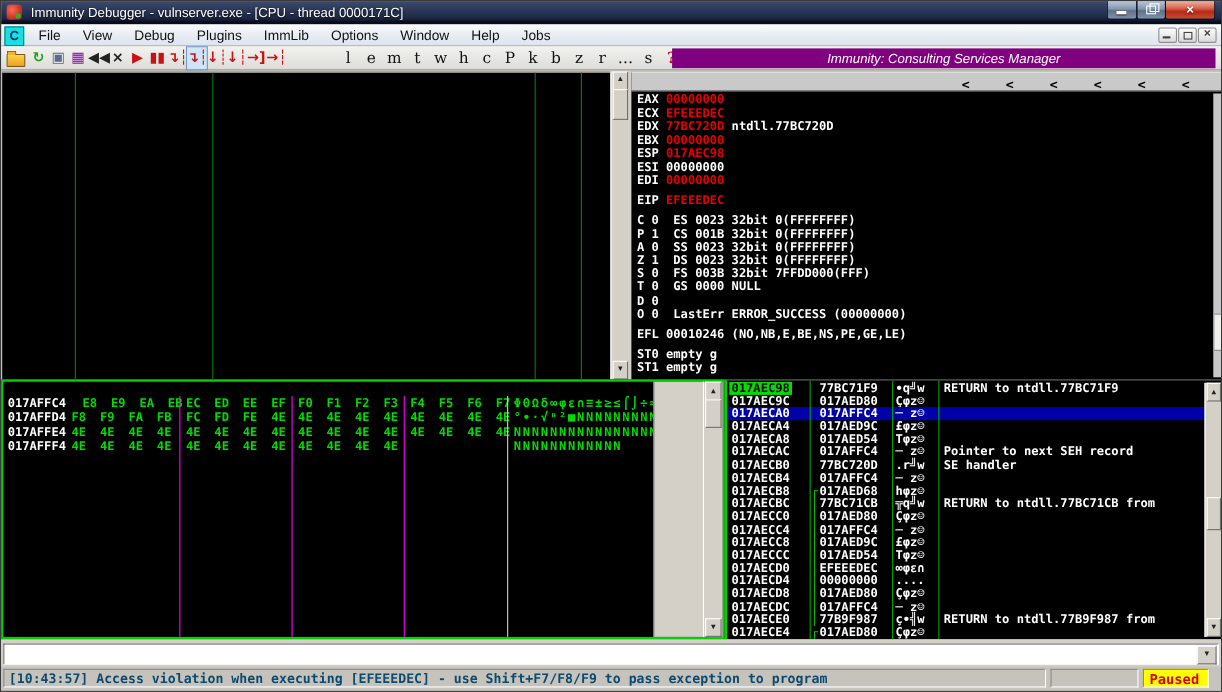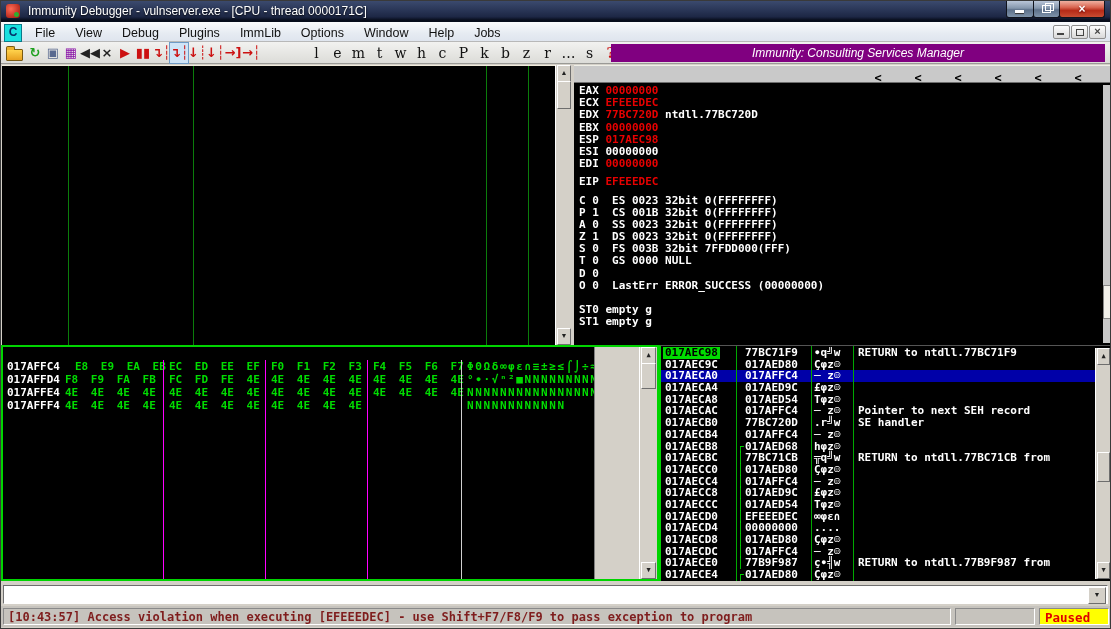--- a/index.html
+++ b/index.html
@@ -94,23 +94,23 @@
   
   #cmdbar{left:0;top:581px;width:1111px;height:24px;background:#d4d0c8;}
   #cmd-field{position:absolute;left:2px;top:3px;width:1105px;height:19px;background:#fff;border:1px solid;border-color:#6e6e6e #fff #fff #6e6e6e;box-sizing:border-box;}
   #cmd-input{position:absolute;left:2px;top:1px;width:1080px;height:15px;border:none;outline:none;font-family:"DejaVu Sans Mono",monospace;font-size:11px;}
   #cmd-drop{position:absolute;right:1px;top:1px;width:16px;height:15px;background:#d4d0c8;border:1px solid;border-color:#fff #6e6e6e #6e6e6e #fff;font-size:7px;text-align:center;line-height:14px;color:#222;}
 
   
   #statusbar{left:0;top:605px;width:1111px;height:21px;background:#c6c3bd;}
   .seg{position:absolute;top:2px;height:17px;border:1px solid;border-color:#8a8a8a #fff #fff #8a8a8a;box-sizing:border-box;background:#c6c3bd;}
   #seg-msg{left:2px;width:948px;}
-  #seg-msg span{position:absolute;left:4px;top:1px;font-size:12px;color:#7f1d1d;white-space:nowrap;}
+  #seg-msg span{position:absolute;left:4px;top:1px;font-size:12px;color:#0c4a6e;white-space:nowrap;}
   #seg-mid{left:954px;width:80px;}
-  #seg-state{left:1038px;width:70px;background:#ffff00;text-decoration:underline;}
+  #seg-state{left:1038px;width:60px;background:#ffff00;text-decoration:underline;}
   #seg-state span{position:absolute;left:5px;top:1px;font-size:12.5px;color:#e00000;}
 </style>
 </head>
 <body>
 
 <div id="win">
 
   <div id="titlebar" class="abs">
     <span id="app-icon" class="abs">
         <i></i>
@@ -177,20 +177,21 @@
         <div class="reg-row blank"></div>
         <div class="reg-row"><span class="wht">C 0  ES 0023 32bit 0(FFFFFFFF)</span></div>
         <div class="reg-row"><span class="wht">P 1  CS 001B 32bit 0(FFFFFFFF)</span></div>
         <div class="reg-row"><span class="wht">A 0  SS 0023 32bit 0(FFFFFFFF)</span></div>
         <div class="reg-row"><span class="wht">Z 1  DS 0023 32bit 0(FFFFFFFF)</span></div>
         <div class="reg-row"><span class="wht">S 0  FS 003B 32bit 7FFDD000(FFF)</span></div>
         <div class="reg-row"><span class="wht">T 0  GS 0000 NULL</span></div>
         <div class="reg-row"><span class="wht">D 0</span></div>
         <div class="reg-row"><span class="wht">O 0  LastErr ERROR_SUCCESS (00000000)</span></div>
         <div class="reg-row blank"></div>
+        <div class="reg-row"><span class="wht">EFL 00010246 (NO,NB,E,BE,NS,PE,GE,LE)</span></div>
         <div class="reg-row blank"></div>
         <div class="reg-row"><span class="wht">ST0 empty g</span></div>
         <div class="reg-row"><span class="wht">ST1 empty g</span></div>
       </div>
     <div id="reg-sb" class="abs">
         <i style="top:200px"></i>
       </div>
   </div>
 
   <div id="hexpane" class="abs m">

